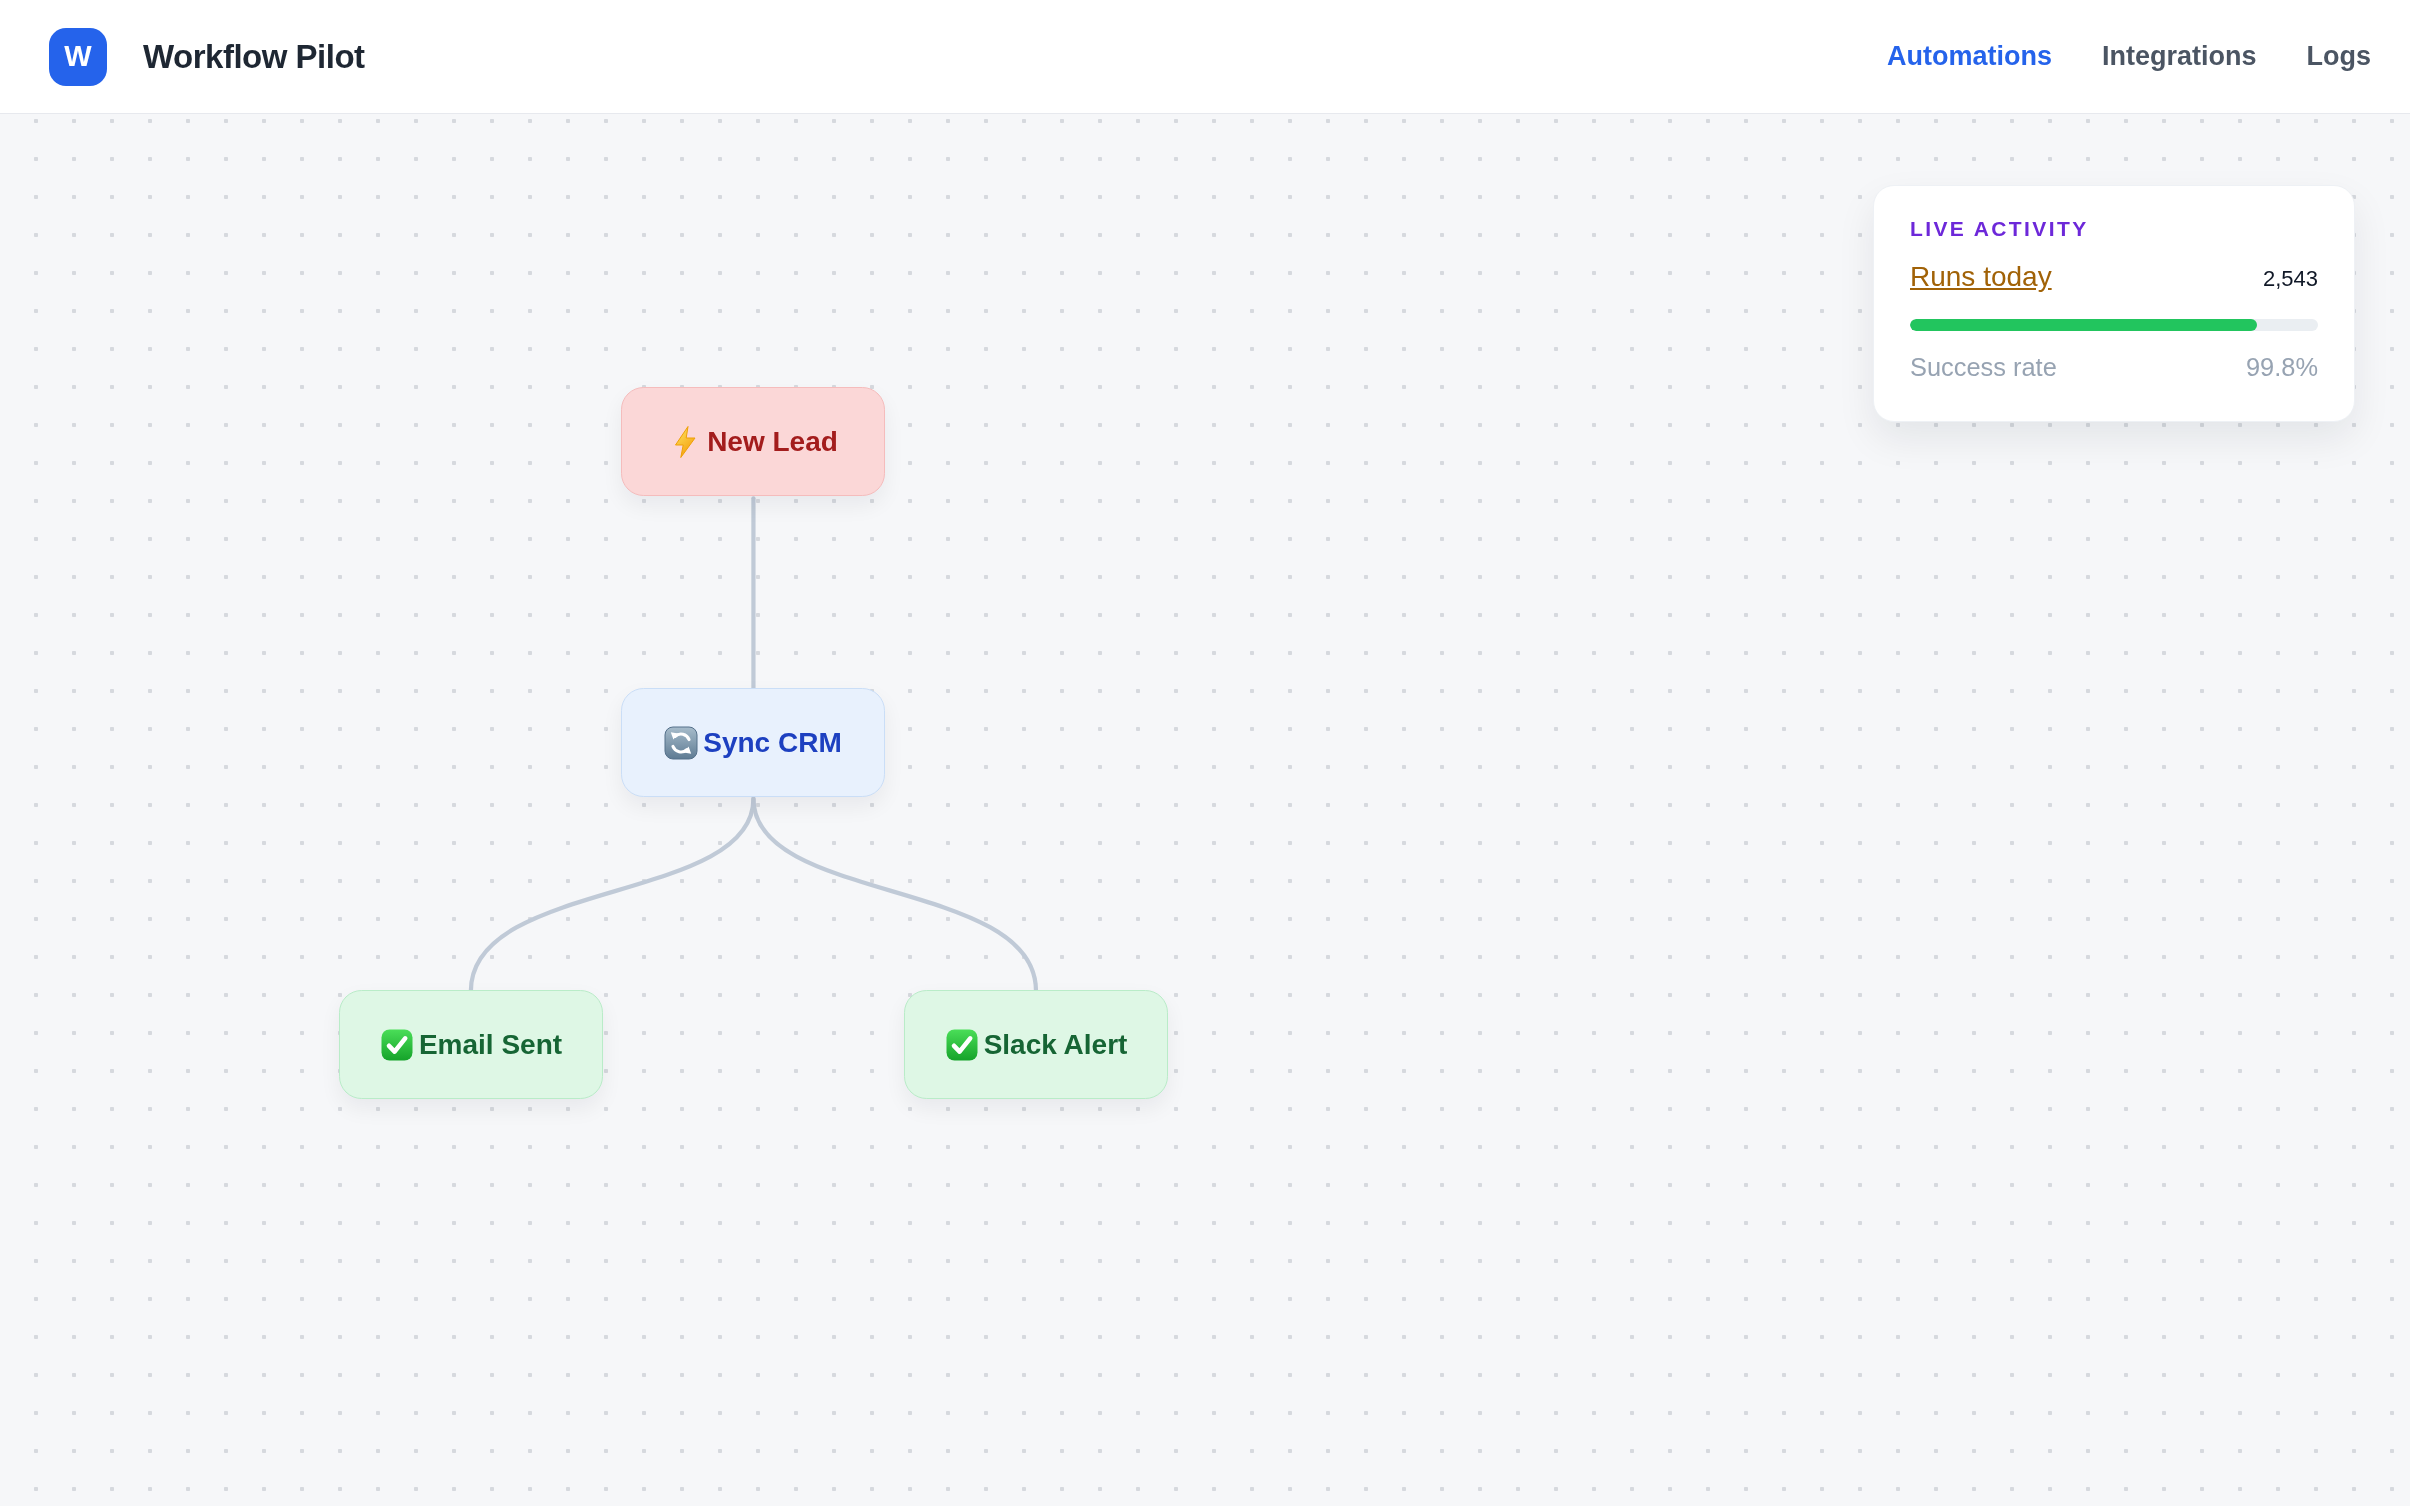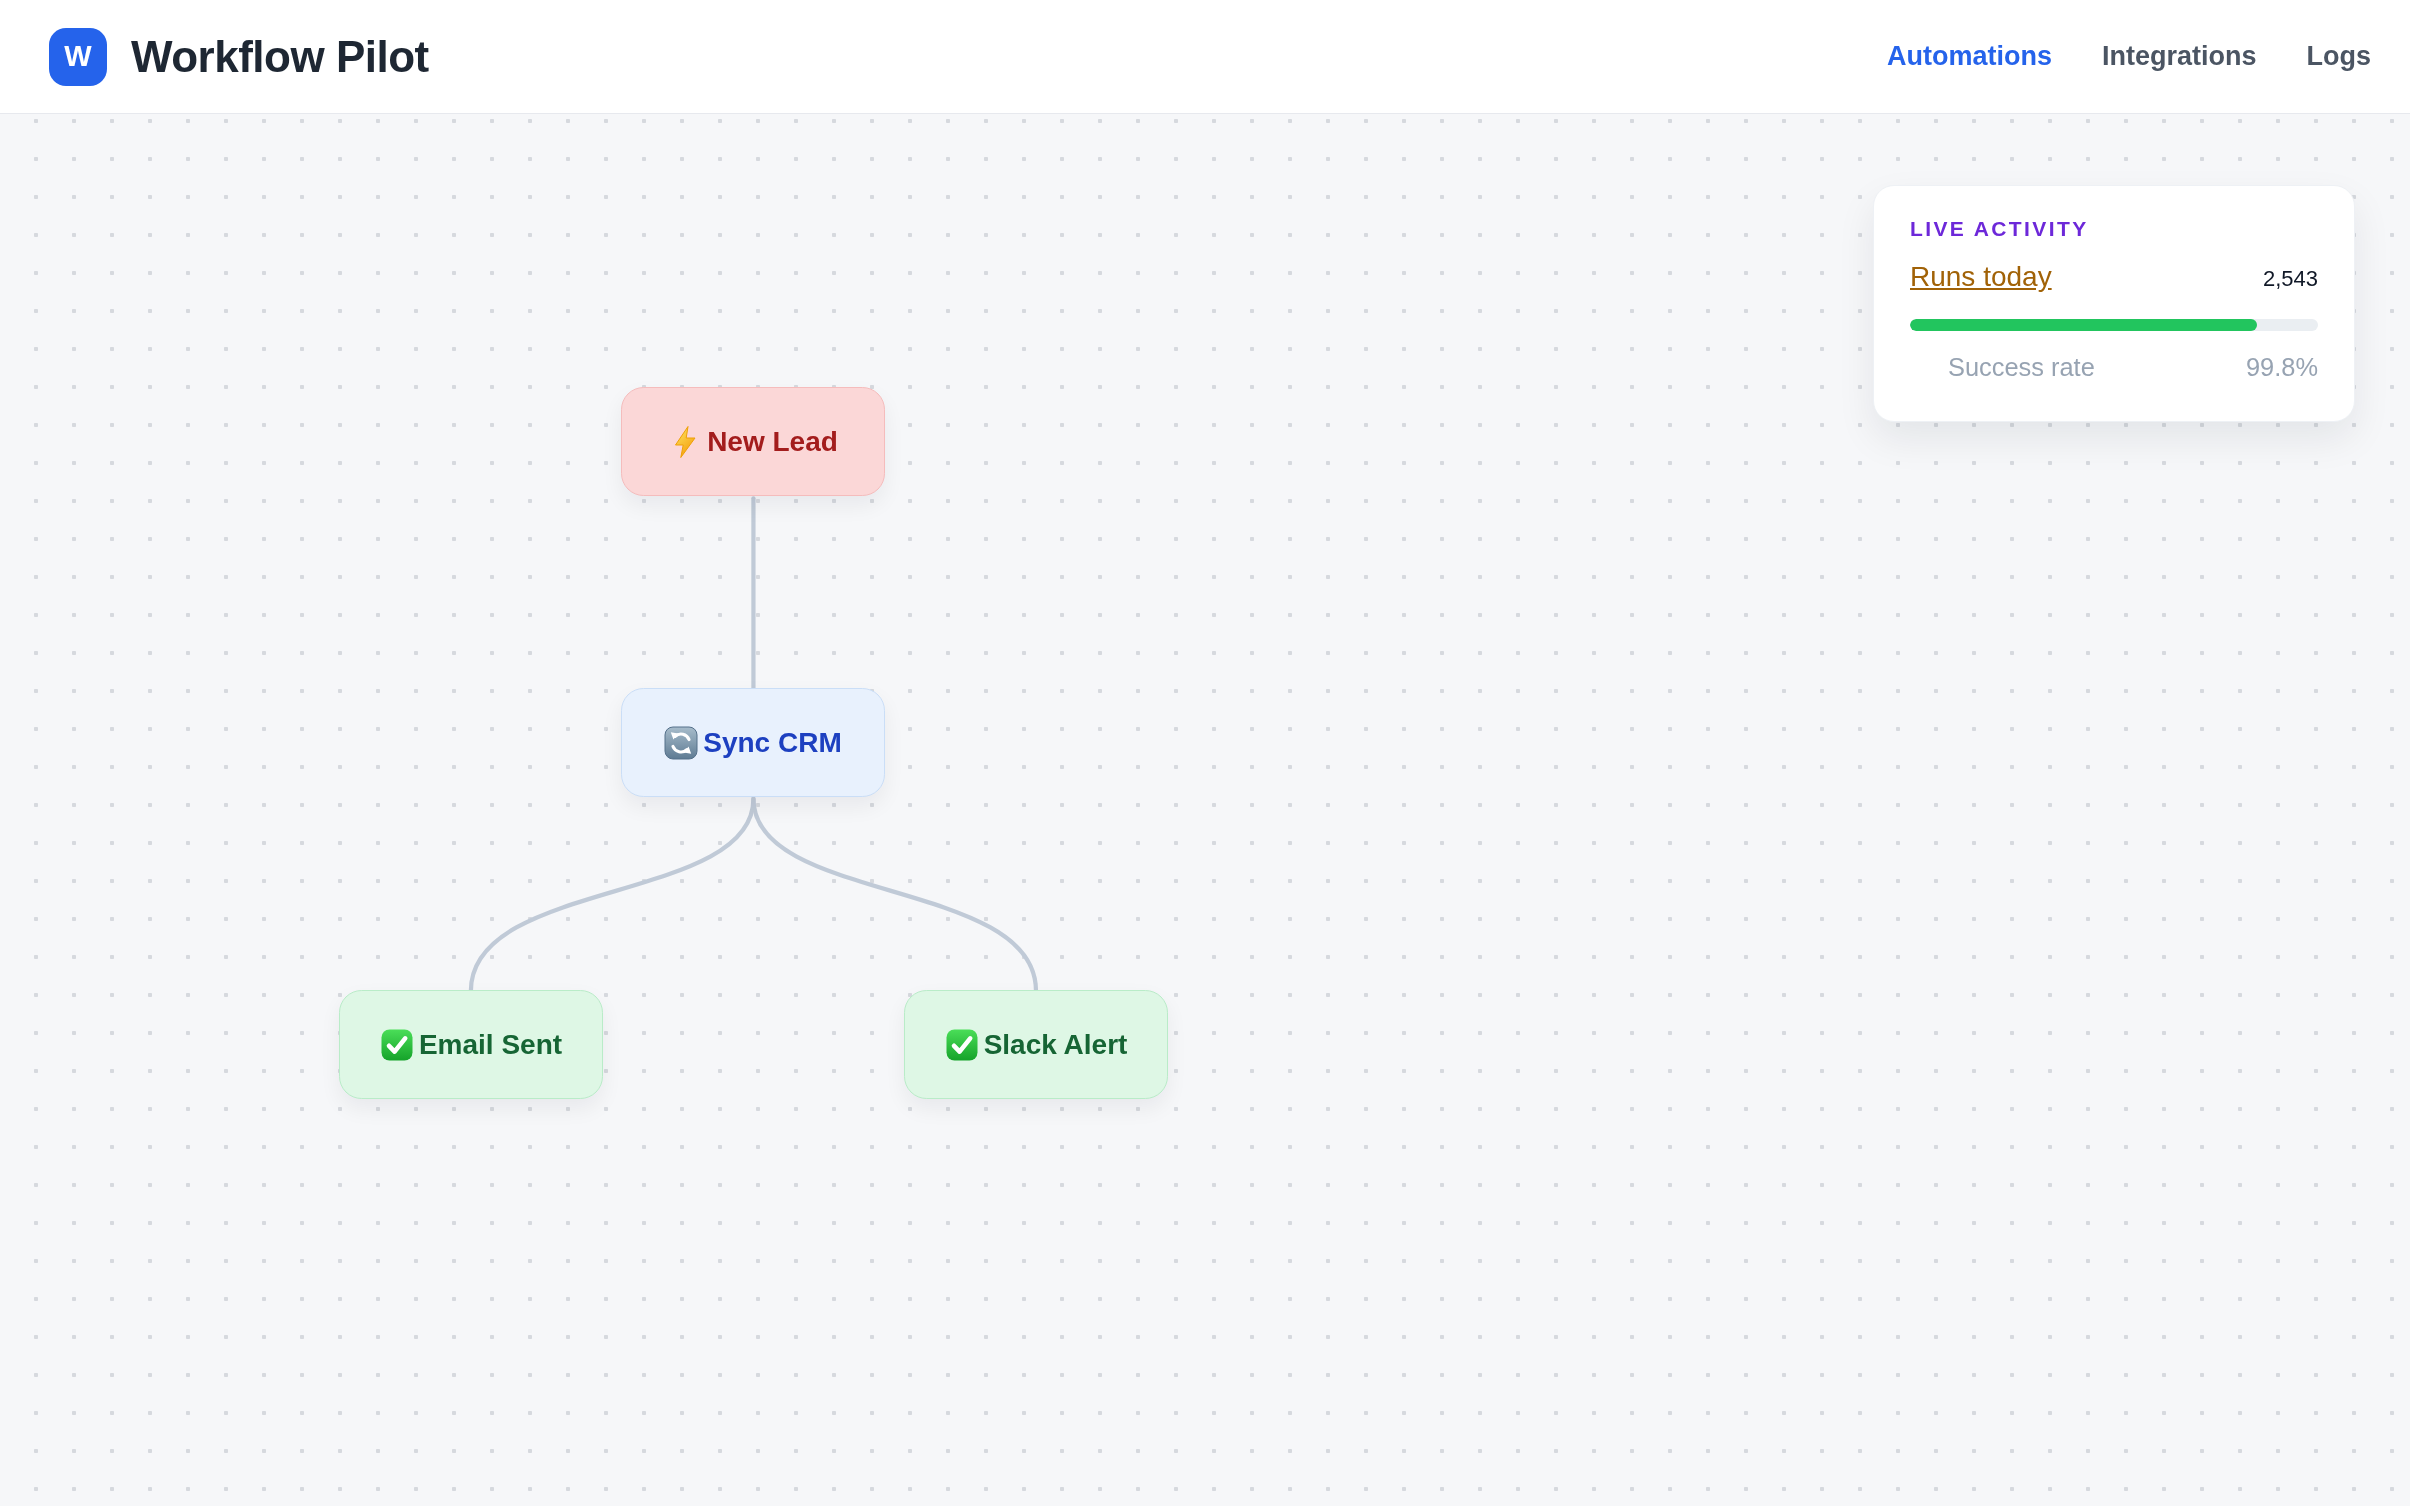--- a/index.html
+++ b/index.html
@@ -26,22 +26,22 @@
   .logo {
     width: 58px; height: 58px;
     background: #2563eb;
     border-radius: 17px;
     display: flex; align-items: center; justify-content: center;
     color: #ffffff;
     font-size: 29px;
     font-weight: 700;
   }
   .app-title {
-    margin-left: 24px;
-    font-size: 44px;
+    margin-left: 36px;
+    font-size: 33px;
     font-weight: 700;
     color: #1e2733;
     letter-spacing: -0.5px;
   }
   nav { display: flex; align-items: center; gap: 50px; }
   .nav-link {
     font-size: 27px;
     font-weight: 600;
     color: #4b5563;
     text-decoration: none;
@@ -118,21 +118,21 @@
     border-radius: 6.6px;
     background: #eaeef2;
     overflow: hidden;
   }
   .progress-fill {
     height: 100%;
     border-radius: 6.6px;
     background: #22c55e;
     width: 0%;
   }
-  .success-row { margin-top: 21.7px; margin-left: 38px; }
+  .success-row { margin-top: 21.7px; }
   .success-row span { font-size: 25.4px; color: #97a3b2; }
 </style>
 </head>
 <body>
 
 <svg width="0" height="0" style="position:absolute" aria-hidden="true">
   <defs>
     <linearGradient id="boltGrad" x1="0" y1="0" x2="0.6" y2="1">
       <stop offset="0" stop-color="#fde968"></stop>
       <stop offset="1" stop-color="#f59e0b"></stop>

